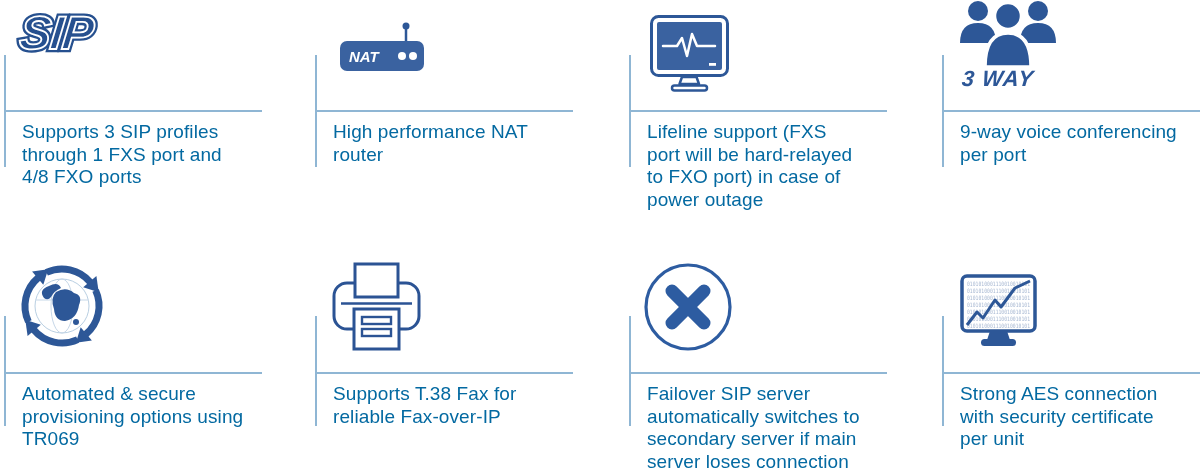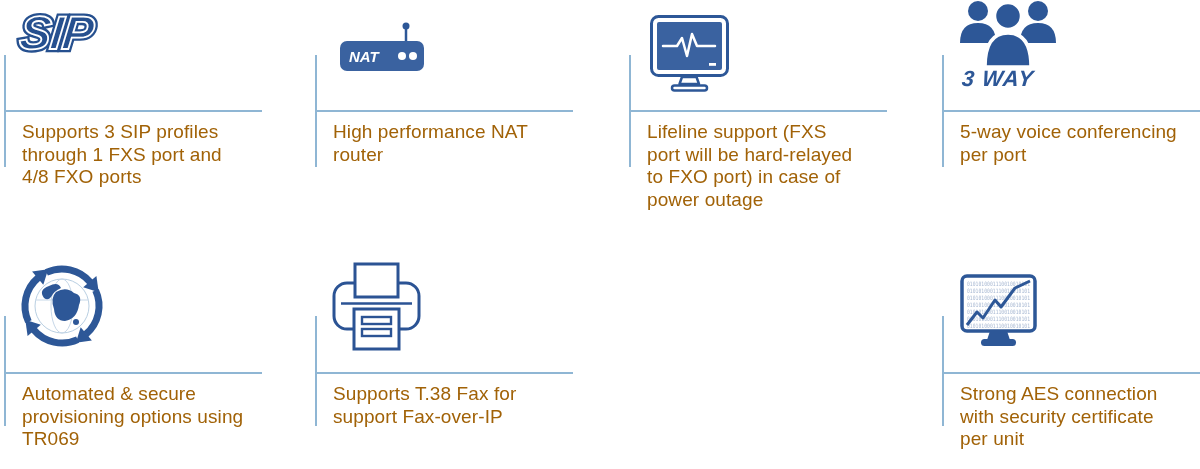--- a/index.html
+++ b/index.html
@@ -9,21 +9,21 @@
   }
   .cell{position:absolute;width:262px;height:229px;}
   .vrule{position:absolute;left:2px;width:2px;background:#8fb6d4;}
   .row1 .vrule{top:55px;height:112px;}
   .row2 .vrule{top:76px;height:110px;}
   .hrule{position:absolute;left:2px;width:258px;height:2px;background:#8fb6d4;}
   .row1 .hrule{top:110px;}
   .row2 .hrule{top:132px;}
   .desc{
     position:absolute;left:20px;width:240px;
-    font-size:19px;line-height:22.5px;color:#a16207;
+    font-size:19px;line-height:22.5px;color:#0369a1;
     white-space:pre-line;letter-spacing:0.1px;
   }
   .row1 .desc{top:121px;}
   .row2 .desc{top:143px;}
   .iconbox{position:absolute;}
   
   .sip{
     position:absolute;left:18px;top:4px;
     font-style:italic;font-weight:700;font-size:47px;line-height:1.25;
     letter-spacing:-1px;transform:skewX(-6deg);
@@ -98,21 +98,21 @@
       <svg width="104" height="68" viewBox="0 0 104 68">
         <circle cx="22" cy="11" r="10" fill="#2d5797"></circle>
         <path d="M4 43 Q4 23 22 23 Q40 23 40 43 Z" fill="#2d5797"></path>
         <circle cx="82" cy="11" r="10" fill="#2d5797"></circle>
         <path d="M64 43 Q64 23 82 23 Q100 23 100 43 Z" fill="#2d5797"></path>
         <circle cx="52" cy="16" r="13.5" fill="#2d5797" stroke="#ffffff" stroke-width="3.5"></circle>
         <path d="M29 67 Q29 33 52 33 Q75 33 75 67 Z" fill="#2d5797" stroke="#ffffff" stroke-width="3.5"></path>
       </svg>
     </div>
     <div class="threeway">3 WAY</div>
-    <div class="desc">5-way voice conferencing
+    <div class="desc">9-way voice conferencing
 per port</div>
   </div>
 
   <div class="cell row2" style="left:2px;top:240px;text-decoration:underline;">
     <div class="vrule"></div>
     <div class="hrule"></div>
     <div class="iconbox" style="left:14px;top:20px;">
       <svg width="92" height="92" viewBox="0 0 92 92">
         <g transform="translate(46,46)">
           <circle cx="0" cy="0" r="27" fill="#ffffff" stroke="#b9cfe2" stroke-width="1"></circle>
@@ -143,23 +143,38 @@
       <svg width="92" height="92" viewBox="0 0 92 92">
         <rect x="3" y="21" width="85" height="46" rx="13" fill="#ffffff" stroke="#2b5394" stroke-width="3"></rect>
         <line x1="10" y1="41.5" x2="81" y2="41.5" stroke="#2b5394" stroke-width="2.6"></line>
         <rect x="24" y="2" width="43" height="33" fill="#ffffff" stroke="#2b5394" stroke-width="3"></rect>
         <rect x="23" y="47" width="45" height="40" fill="#ffffff" stroke="#2b5394" stroke-width="3"></rect>
         <rect x="31" y="55" width="29" height="7" fill="none" stroke="#2b5394" stroke-width="2.4"></rect>
         <rect x="31" y="67" width="29" height="7" fill="none" stroke="#2b5394" stroke-width="2.4"></rect>
       </svg>
     </div>
     <div class="desc">Supports T.38 Fax for
-support Fax-over-IP</div>
+reliable Fax-over-IP</div>
   </div>
 
+  <div class="cell row2" style="left:627px;top:240px;">
+    <div class="vrule"></div>
+    <div class="hrule"></div>
+    <div class="iconbox" style="left:14px;top:20px;">
+      <svg width="94" height="94" viewBox="0 0 94 94">
+        <circle cx="47" cy="47" r="42" fill="#ffffff" stroke="#2d5ca1" stroke-width="3.2"></circle>
+        <line x1="31" y1="31" x2="63" y2="63" stroke="#2d5ca1" stroke-width="13" stroke-linecap="round"></line>
+        <line x1="63" y1="31" x2="31" y2="63" stroke="#2d5ca1" stroke-width="13" stroke-linecap="round"></line>
+      </svg>
+    </div>
+    <div class="desc">Failover SIP server
+automatically switches to
+secondary server if main
+server loses connection</div>
+  </div>
 
   <div class="cell row2" style="left:940px;top:240px;">
     <div class="vrule"></div>
     <div class="hrule"></div>
     <div class="iconbox" style="left:20px;top:34px;">
       <svg width="78" height="78" viewBox="0 0 78 78">
         <rect x="2" y="2" width="73" height="55" rx="5" fill="#ffffff" stroke="#2d5797" stroke-width="3.5"></rect>
         <g font-family="DejaVu Sans Mono, monospace" font-size="6" fill="#a7b8d2">
           <text x="7" y="12" textLength="63" lengthAdjust="spacingAndGlyphs">0101010001110010010101</text>
           <text x="7" y="19" textLength="63" lengthAdjust="spacingAndGlyphs">0101010001110010010101</text>

